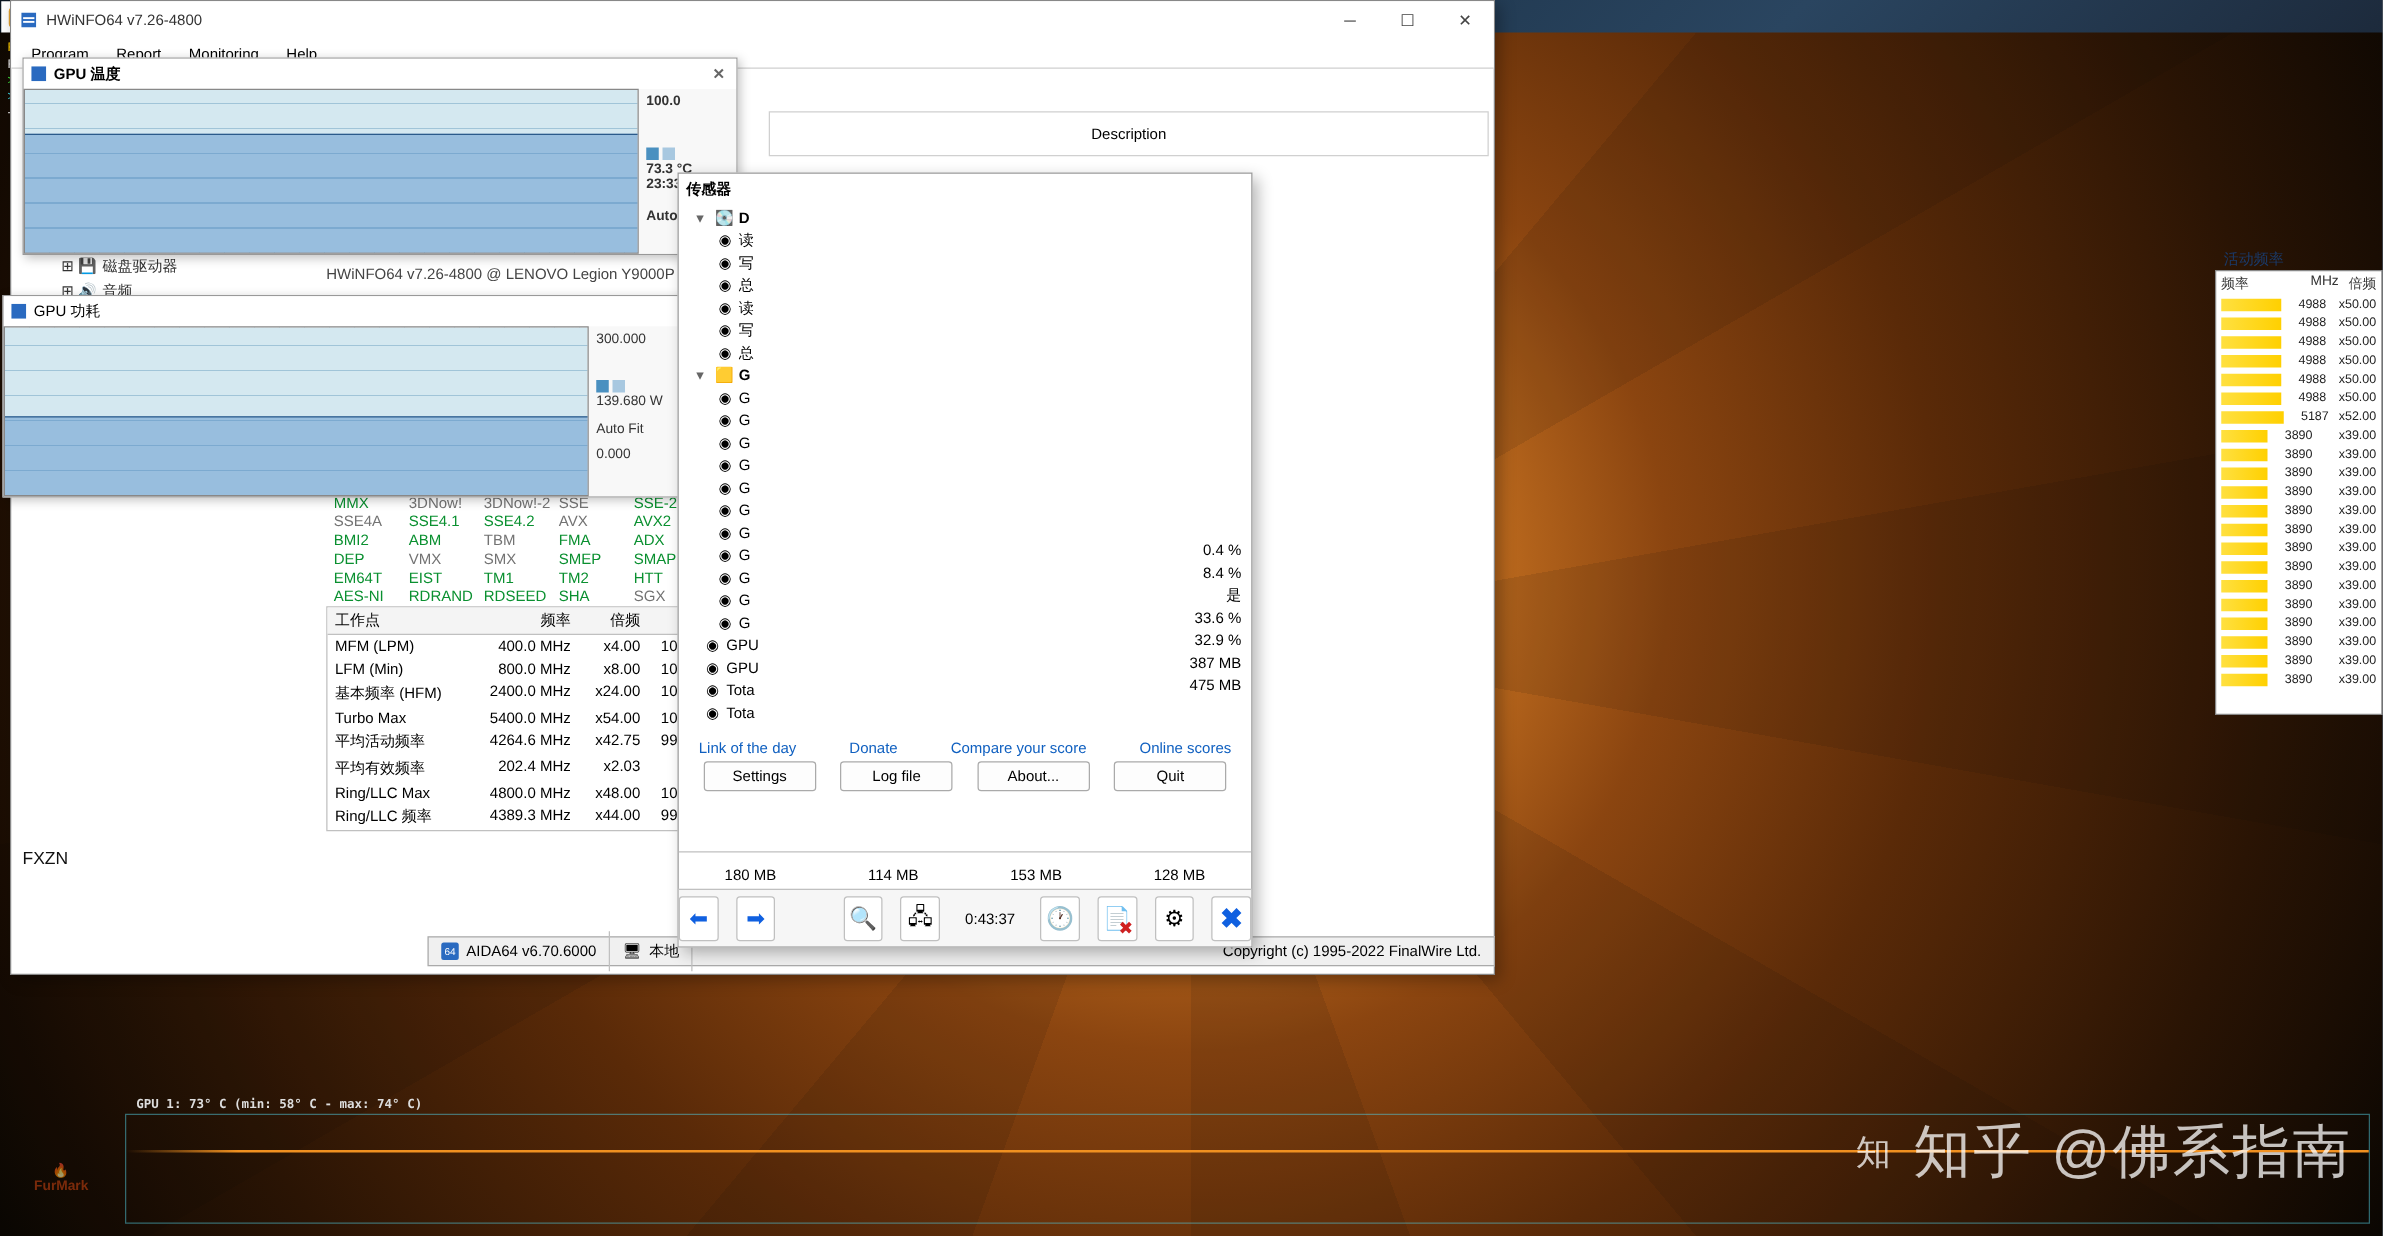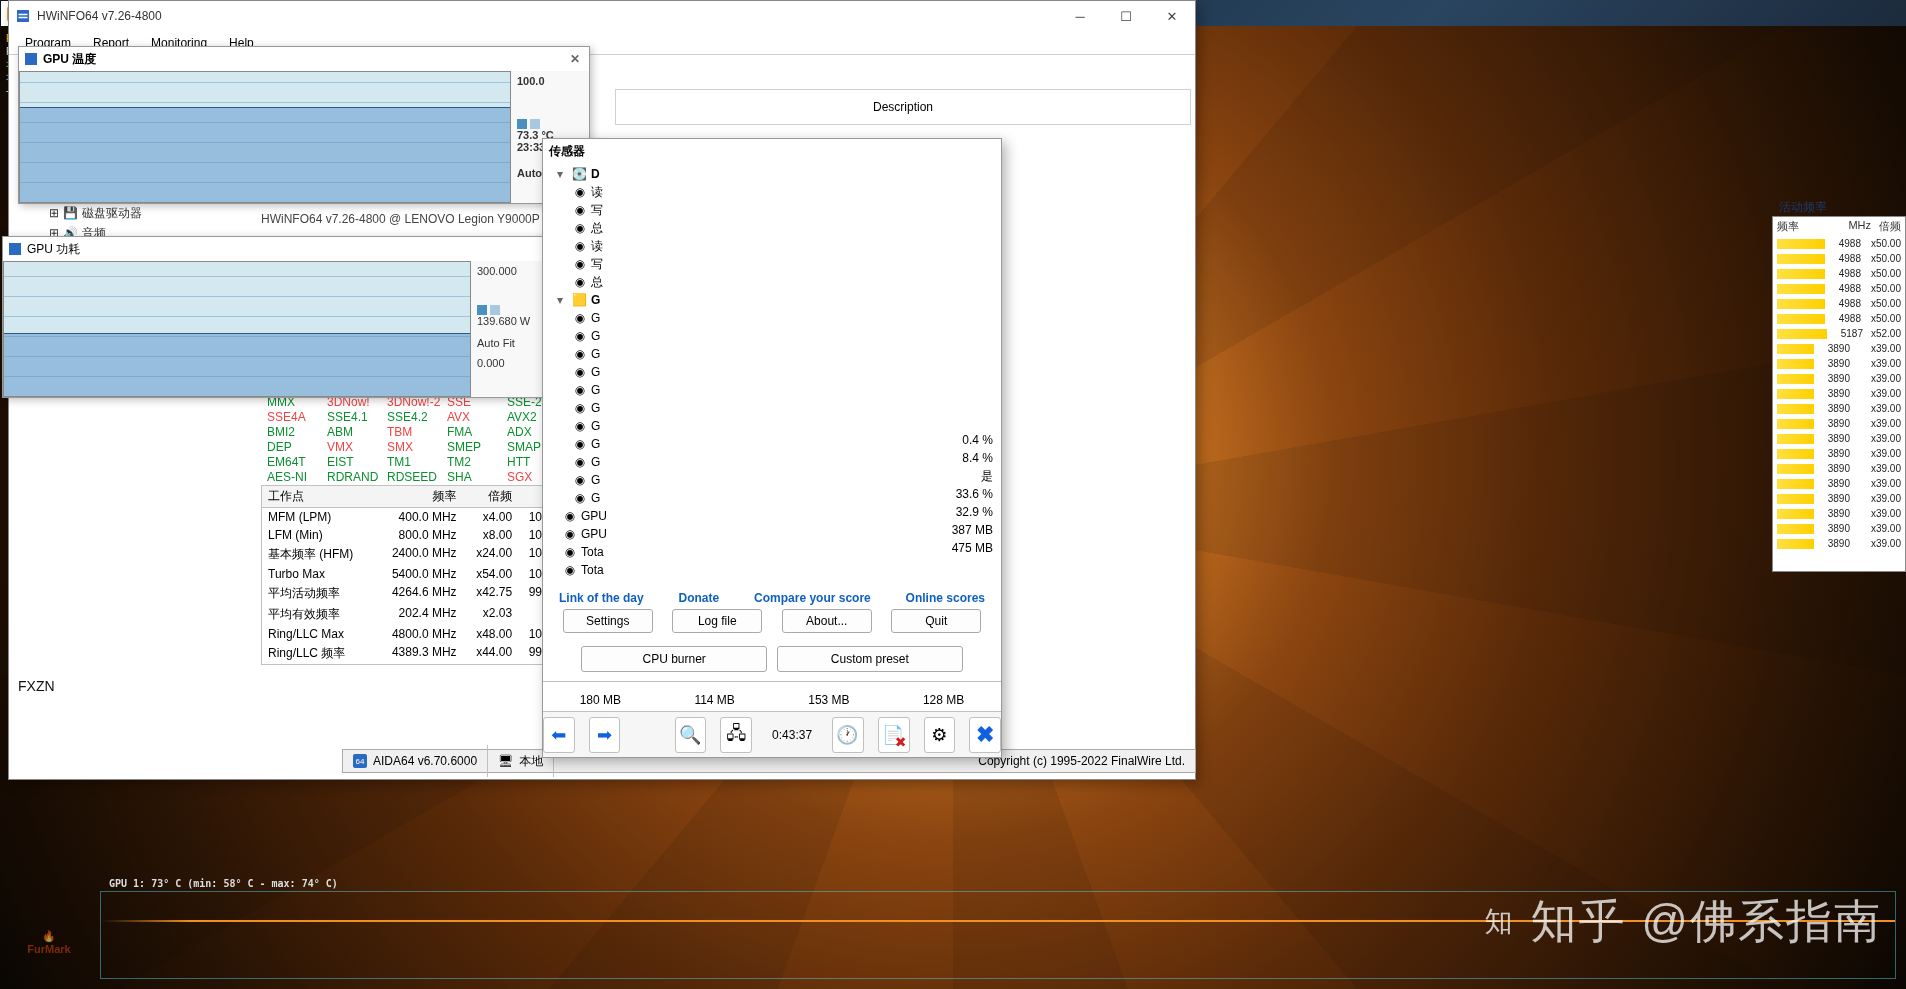--- a/index.html
+++ b/index.html
@@ -28,21 +28,21 @@
 .chart-plot { flex:1; background:repeating-linear-gradient(0deg,#d4e8f0 0,#d4e8f0 19px,#a0c4d8 19px,#a0c4d8 20px), repeating-linear-gradient(90deg,transparent 0,transparent 19px,#a0c4d8 19px,#a0c4d8 20px); position:relative; border:1px solid #888;}
 .chart-plot .fill { position:absolute; left:0; right:0; background:rgba(80,140,200,.45); border-top:1px solid #2a5a8a; }
 .chart-side { width:78px; padding:4px 6px; font-size:11px; color:#333; background:#f8f8f8; }
 .chart-side .scale { margin-bottom:6px; }
 .chart-side .swatch { display:inline-block; width:10px; height:10px; vertical-align:middle; margin-right:3px; background:#4a90c0; }
 .chart-side .swatch2 { background:#a8c8e0; }
 
 .feat-grid { position:absolute; left:258px; top:394px; font-size:12px; display:grid; grid-template-columns:repeat(6,54px); gap:0 6px; }
 .feat-grid span { height:15px; }
 .feat-on { color:#0a9030; }
-.feat-off { color:#ef4444; }
+.feat-off { color:#737373; }
 
 .clock-tbl { position:absolute; left:252px; top:484px; width:298px; border:1px solid #c0c0c0; font-size:12px; }
 .clock-tbl .hdr { display:flex; border-bottom:1px solid #c0c0c0; background:#f4f4f4; }
 .clock-tbl .hdr div,.clock-tbl .row div { padding:2px 6px; }
 .clock-tbl .row { display:flex; }
 .clock-tbl .c1{width:120px;} .clock-tbl .c2{width:82px;text-align:right;} .clock-tbl .c3{width:56px;text-align:right;} .clock-tbl .c4{width:40px;text-align:right;}
 
 .fxzn { position:absolute; left:18px; top:678px; font-size:14px; color:#111; z-index:2; }
 
 .sensors-win { left:542px; top:138px; width:460px; height:620px; z-index:4; border:1px solid #999;}
@@ -51,21 +51,21 @@
 .sens-upper { position:absolute; left:0; right:0; bottom:46px; height:30px; border-top:1px solid #c0c0c0; display:flex; align-items:flex-end; justify-content:space-around; font-size:12px; padding-bottom:4px;}
 .sens-list { position:absolute; left:0; right:0; top:26px; bottom:180px; overflow:hidden; font-size:12px; }
 .sens-head { position:absolute; left:6px; top:4px; font-size:12px; font-weight:bold;}
 .sens-row { height:18px; display:flex; align-items:center; padding-left:14px; gap:4px; }
 .sens-row .exp { width:12px; color:#666; cursor:pointer;}
 .sens-row .sic { width:14px; display:flex;justify-content:center; }
 .sens-row .lbl { flex:1; white-space:nowrap; overflow:hidden; }
 .sens-btns-area { position:absolute; left:0; right:0; bottom:76px; padding:6px; }
 .sens-bigbtn { display:inline-block; width:186px; height:26px; border:1px solid #aaa; border-radius:3px; margin:3px; text-align:center; line-height:24px; font-size:12px; cursor:pointer; background:#fdfdfd;}
 .sens-links { position:absolute; left:0; right:0; bottom:152px; display:flex; justify-content:space-between; padding:0 16px; font-size:12px; }
-.sens-links a { color:#1060c0; cursor:pointer;font-weight:bold; }
+.sens-links a { color:#1060c0; cursor:pointer; }
 .sens-btns2 { position:absolute; left:0; right:0; bottom:120px; display:flex; justify-content:space-around; padding:4px 10px; }
 .sens-btns2 .sb { width:90px; height:24px; border:1px solid #aaa; border-radius:3px; text-align:center; line-height:22px; font-size:12px; cursor:pointer; background:#fdfdfd;}
 
 .furmark-win { left:592px; top:138px; width:782px; height:440px; z-index:6; background:#fff; border:1px solid #666;}
 .furmark-title { height:26px; display:flex; align-items:center; padding:0 6px; font-size:12px; background:#fff; position:relative;}
 .fur-icon { width:16px;height:16px; background:#e0a030; border-radius:3px; margin-right:6px; position:relative;}
 .fur-icon::after{content:"";position:absolute;inset:3px;background:radial-gradient(circle,#8b2a00,#3a1000);}
 .furmark-title .winbtns{position:absolute;right:0;top:0;display:flex;}
 .furmark-title .winbtn{width:40px;height:26px;display:flex;align-items:center;justify-content:center;cursor:pointer;color:#333;}
 .furmark-render { position:absolute; left:0; right:0; top:26px; bottom:0; background:radial-gradient(circle at 50% 45%, #f8e4b0 0%, #e8b060 8%, #c47020 20%, #8b4510 35%, #5a2a08 55%, #2a1404 80%, #0a0602 100%); overflow:hidden;}
@@ -414,26 +414,20 @@
   <div style="position:absolute;right:8px;bottom:200px;font-size:12px;text-align:right;line-height:18px;">
     <div>0.4 %</div>
     <div>8.4 %</div>
     <div>是</div>
     <div>33.6 %</div>
     <div>32.9 %</div>
     <div>387 MB</div>
     <div>475 MB</div>
   </div>
 
-  <div class="sens-btns-area">
-    <div style="text-align:center;">
-      <span class="sens-bigbtn">CPU burner</span>
-      <span class="sens-bigbtn">Custom preset</span>
-    </div>
-  </div>
 
   <div class="sens-btns2">
     <div class="sb">Settings</div>
     <div class="sb">Log file</div>
     <div class="sb">About...</div>
     <div class="sb">Quit</div>
   </div>
 
   <div class="sens-upper">
     <span>180 MB</span>

